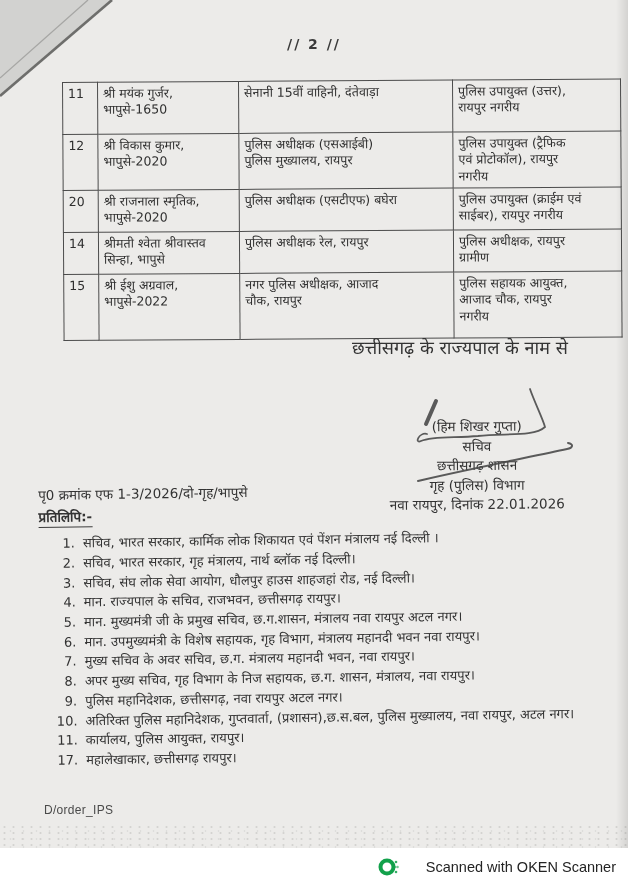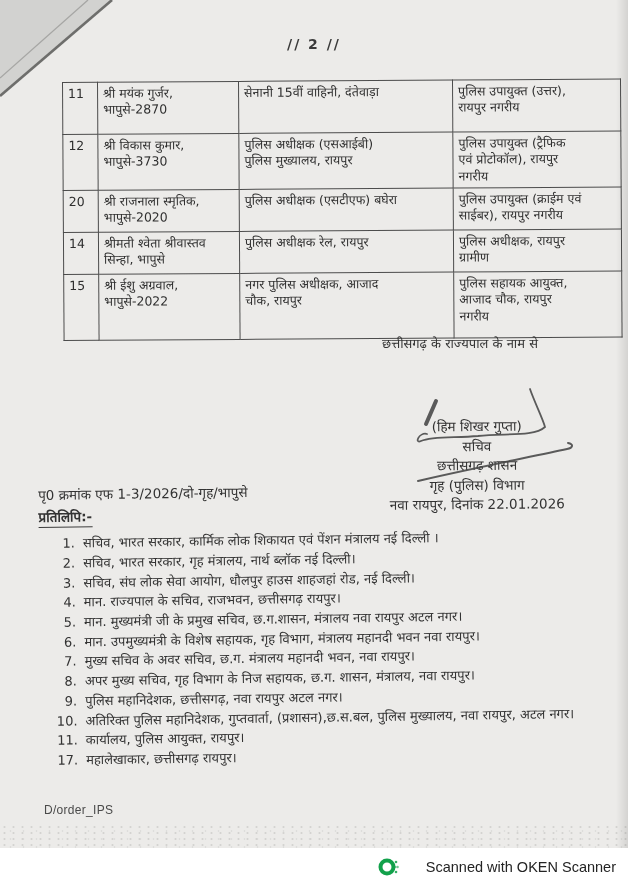--- a/index.html
+++ b/index.html
@@ -45,21 +45,21 @@
   }
   td.c-sno{width:24px;padding-left:3px;padding-right:2px;}
   td.c-name{width:130px;}
   td.c-cur{width:203px;}
   td.c-new{width:157px;}
   tr.r11{height:52px;} tr.r12{height:56px;} tr.r13{height:42px;}
   tr.r14{height:42px;} tr.r15{height:66px;}
 
   .authority{
     position:absolute;left:320px;top:334px;width:280px;text-align:center;
-    font-size:13px;line-height:1.55;color:#333;
+    font-size:18px;line-height:1.55;color:#333;
   }
   .signature-block{
     position:absolute;left:352px;top:417px;width:250px;text-align:center;
     font-size:13.5px;line-height:1.45;color:#333;
     transform:rotate(-0.5deg);
   }
   .endorse-wrap{
     position:absolute;left:38px;top:486px;width:552px;
     transform:rotate(-0.85deg);transform-origin:left top;
     font-size:13.5px;color:#333;
@@ -94,29 +94,29 @@
 
 <div class="paper">
 
   <div class="pagenum">// 2 //</div>
 
   <table class="transfer">
     <tbody>
       <tr class="r11">
         <td class="c-sno">11</td>
         <td class="c-name">श्री मयंक गुर्जर,
-भापुसे-2870</td>
+भापुसे-1650</td>
         <td class="c-cur">सेनानी 15वीं वाहिनी, दंतेवाड़ा</td>
         <td class="c-new">पुलिस उपायुक्त (उत्तर),
 रायपुर नगरीय</td>
       </tr>
       <tr class="r12">
         <td class="c-sno">12</td>
         <td class="c-name">श्री विकास कुमार,
-भापुसे-3730</td>
+भापुसे-2020</td>
         <td class="c-cur">पुलिस अधीक्षक (एसआईबी)
 पुलिस मुख्यालय, रायपुर</td>
         <td class="c-new">पुलिस उपायुक्त (ट्रैफिक
 एवं प्रोटोकॉल), रायपुर
 नगरीय</td>
       </tr>
       <tr class="r13">
         <td class="c-sno">20</td>
         <td class="c-name">श्री राजनाला स्मृतिक,
 भापुसे-2020</td>

